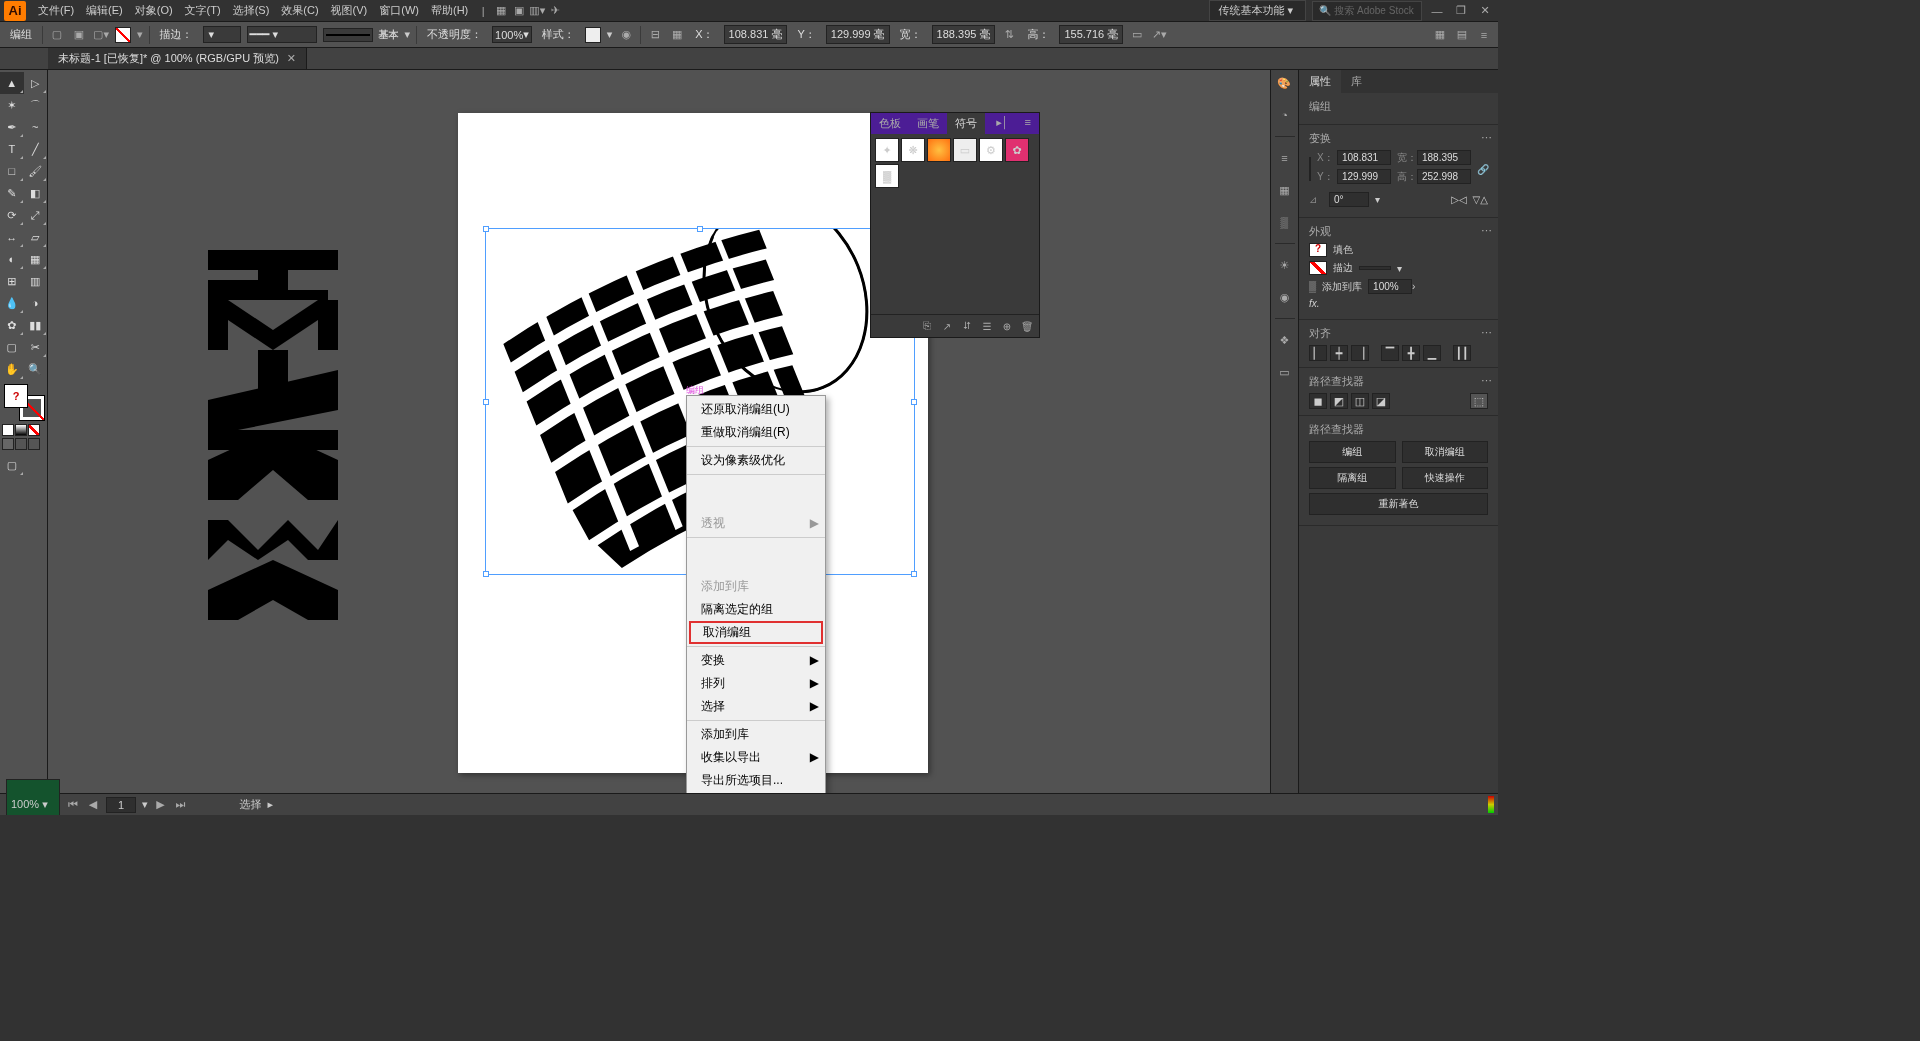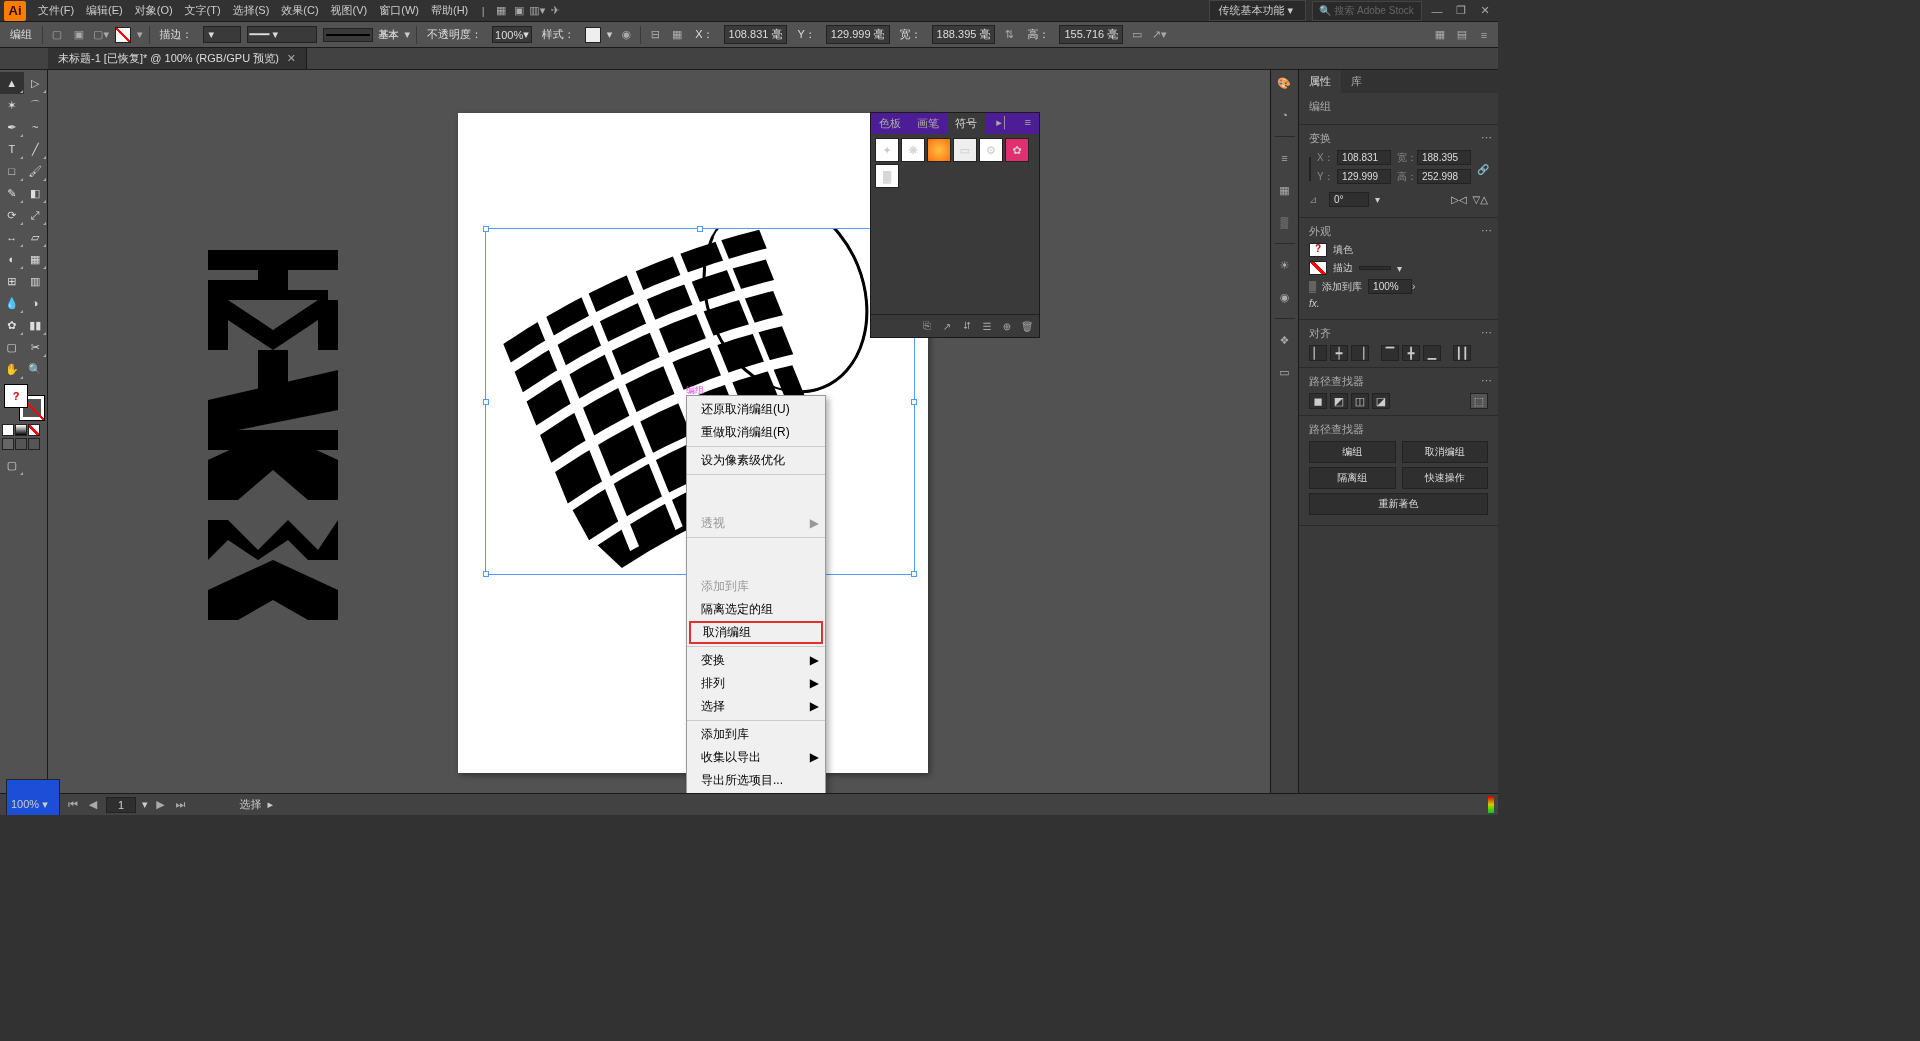--- a/index.html
+++ b/index.html
@@ -107,21 +107,21 @@
 .props-panel .align-btn { width: 18px; height: 16px; background: #2f2f2f; border: 1px solid #222; display: flex; align-items: center; justify-content: center; }
 .props-panel .quick-btn { background: #2f2f2f; border: 1px solid #222; padding: 3px 6px; color: #ddd; font-size: 10px; flex: 1; text-align: center; }
 .props-panel .quick-row { display: flex; gap: 6px; margin-bottom: 4px; }
 .props-panel .menu-dots { position: absolute; right: 6px; top: 6px; color: #aaa; }
 .props-panel .link-icon { color: #888; }
 .opacity-dropdown { display: flex; align-items: center; }
 .opacity-dropdown .pp-field { width: 44px; }
 
 
 .statusbar { position: absolute; bottom: 0; left: 0; right: 0; height: 22px; background: #424242; border-top: 1px solid #1a1a1a; display: flex; align-items: center; padding: 0 6px; gap: 6px; font-size: 11px; }
-.statusbar .zoom-field { background: #1d4ed8; border: 1px solid #222; padding: 18px 4px; width: 54px; }
+.statusbar .zoom-field { background: #14532d; border: 1px solid #222; padding: 18px 4px; width: 54px; }
 .statusbar .nav-btn { width: 14px; color: #aaa; text-align: center; }
 .statusbar .page-field { background: #2f2f2f; border: 1px solid #222; padding: 1px 4px; width: 30px; text-align: center; }
 .statusbar .gpu-bar { position: absolute; right: 4px; top: 2px; bottom: 2px; width: 6px; background: linear-gradient(to top, #0c0, #cc0, #c00); }
 </style>
 </head>
 <body>
 
 <div class="menubar">
   <div class="logo">Ai</div>
   <div class="menu-item">文件(F)</div>

